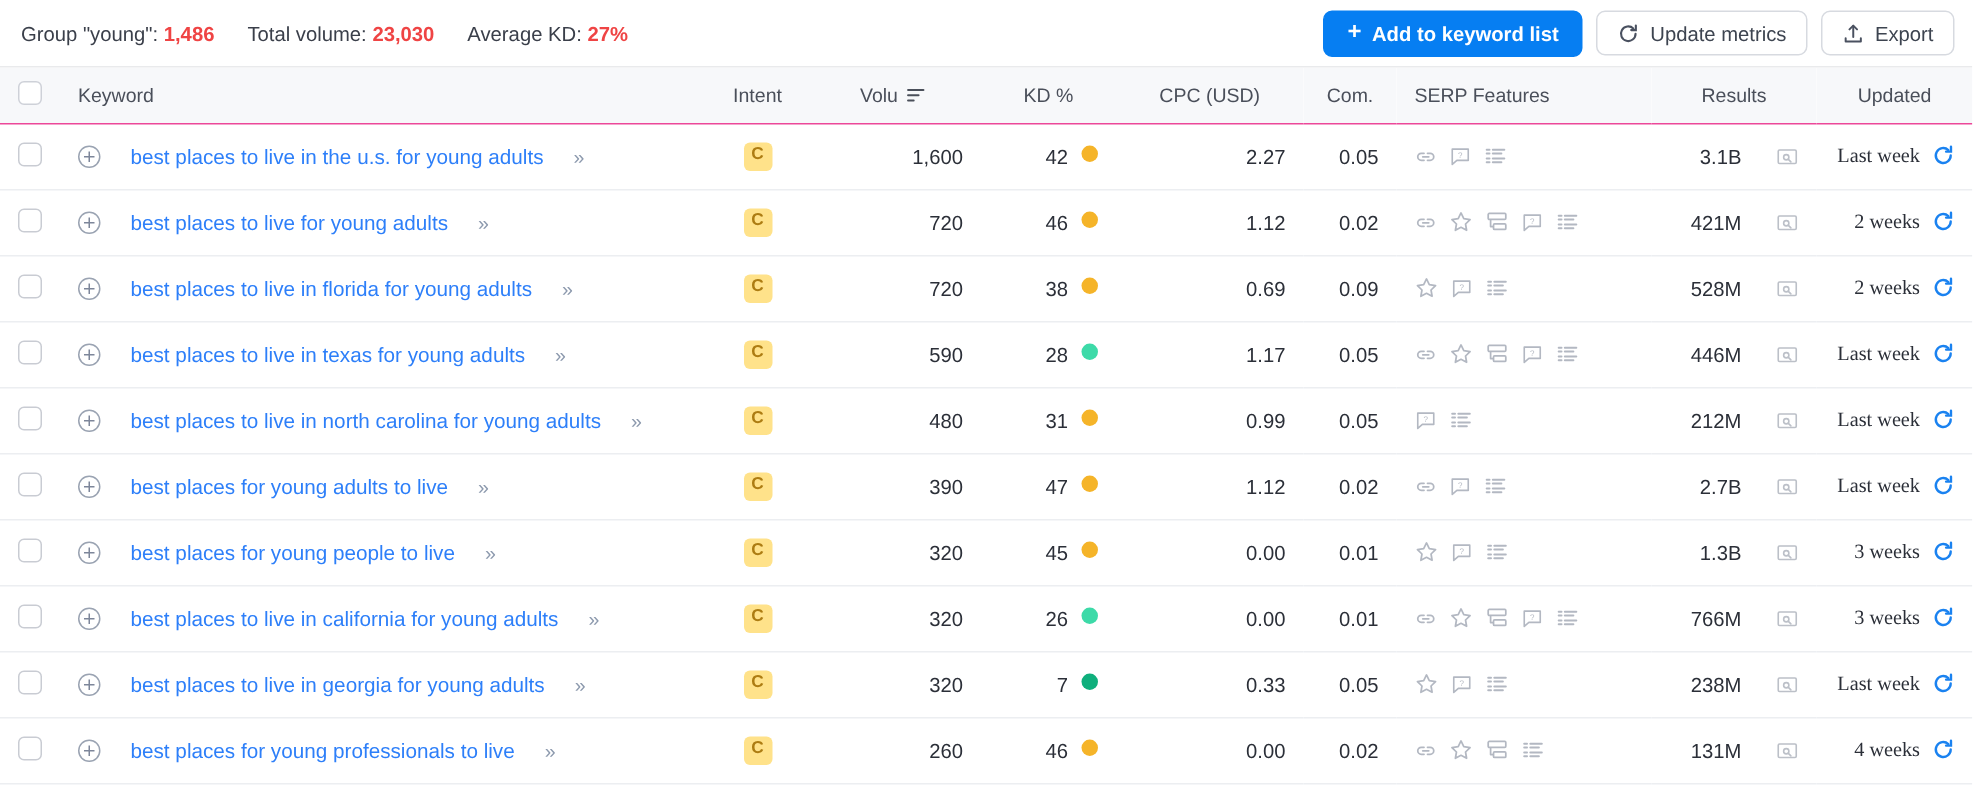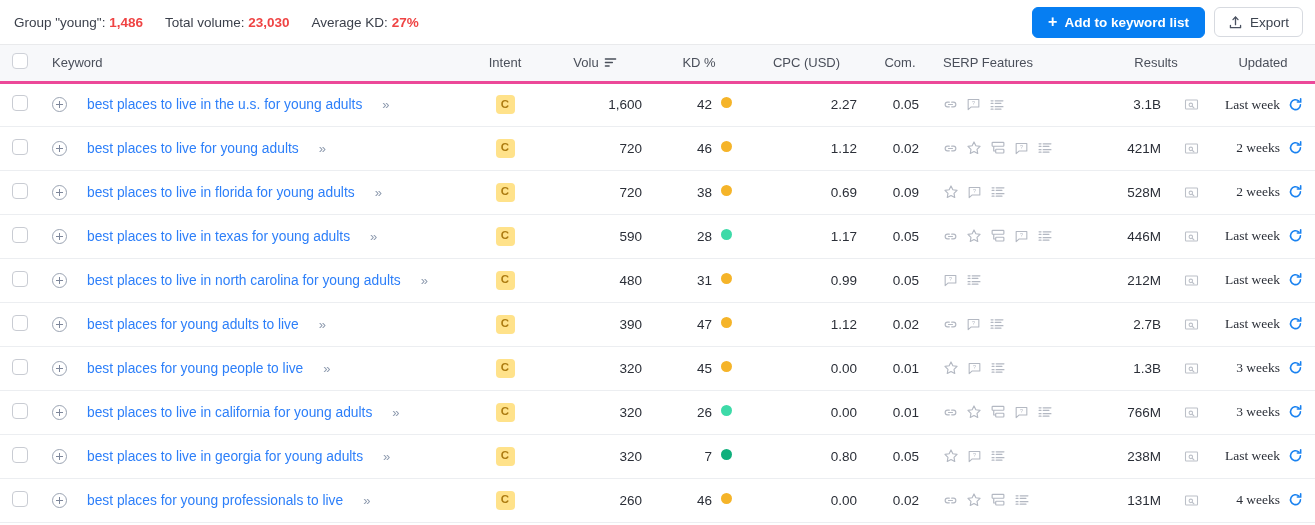--- a/index.html
+++ b/index.html
@@ -46,21 +46,21 @@
 
   
   table.kw { width: 1315px; border-collapse: collapse; table-layout: fixed; }
   table.kw thead th {
     height: 37px;
     background: #f7f8fa;
     font-weight: 400;
     font-size: 13px;
     color: #4a4f5a;
     padding: 0 12px;
-    border-bottom: 3px solid #ec4899;
+    border-bottom: 1px solid #ec4899;
     vertical-align: middle;
     white-space: nowrap;
     overflow: hidden;
   }
   thead th.sorted { background: #e8eaee; }
   .th-inner { display:flex; align-items:center; }
   .th-right .th-inner { justify-content: center; }
 
   table.kw tbody td {
     height: 44px;
@@ -142,20 +142,29 @@
         <span class="val">27%</span>
       </span>
     </div>
 
     <div class="toolbar-actions">
       <button class="btn btn-primary">
         <span class="ico plus-ico">+</span>
         <span>Add to keyword list</span>
       </button>
 
+      <button class="btn">
+        <span class="ico">
+          <svg width="15" height="15" viewBox="0 0 16 16" fill="none" stroke="#4a5160" stroke-width="1.5" stroke-linecap="round">
+            <path d="M13.2 8a5.2 5.2 0 1 1-1.6-3.75"></path>
+            <path d="M13.4 2.1v3.3h-3.3"></path>
+          </svg>
+        </span>
+        <span>Update metrics</span>
+      </button>
 
       <button class="btn">
         <span class="ico">
           <svg width="15" height="15" viewBox="0 0 16 16" fill="none" stroke="#4a5160" stroke-width="1.4" stroke-linecap="round" stroke-linejoin="round">
             <path d="M8 10.3V2.4"></path>
             <path d="M5.3 4.9 8 2.2l2.7 2.7"></path>
             <path d="M2.6 11.2v2.3h10.8v-2.3"></path>
           </svg>
         </span>
         <span>Export</span>
@@ -815,21 +824,21 @@
             </div>
           </td>
           <td class="center"><span class="intent">C</span></td>
           <td class="num">320</td>
           <td>
             <div class="kdwrap">
               <span>7</span>
               <span class="kddot" style="background:#0faf7c"></span>
             </div>
           </td>
-          <td class="num">0.80</td>
+          <td class="num">0.33</td>
           <td class="num">0.05</td>
           <td>
             <div class="serp">
               <span class="sicon">
                 <svg width="16" height="16" viewBox="0 0 18 18" fill="none" stroke="#b3b8c2" stroke-width="1.3" stroke-linejoin="round">
                   <path d="M9 2.2 11.1 6.5l4.7.7-3.4 3.3.8 4.7L9 13l-4.2 2.2.8-4.7L2.2 7.2l4.7-.7z"></path>
                 </svg>
               </span>
               <span class="sicon">
                 <svg width="15" height="15" viewBox="0 0 18 18" fill="none" stroke="#b3b8c2" stroke-width="1.3" stroke-linejoin="round">

